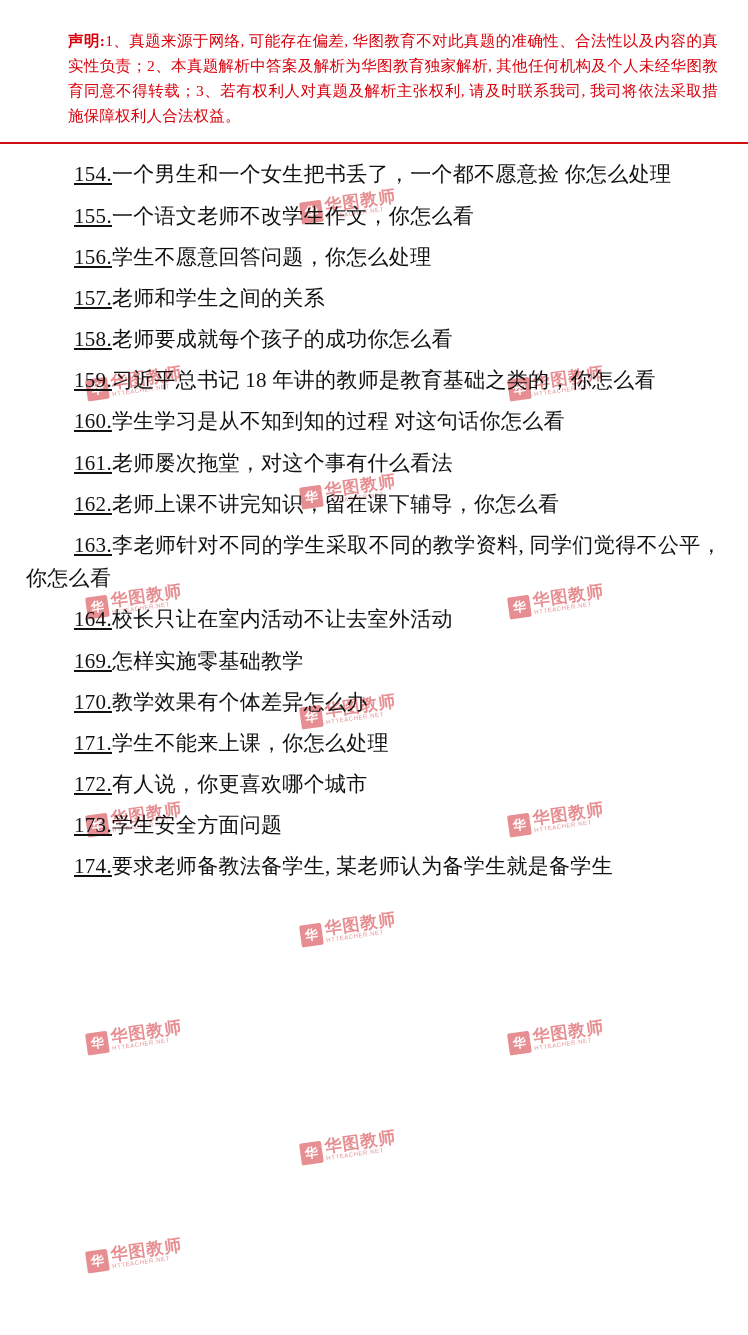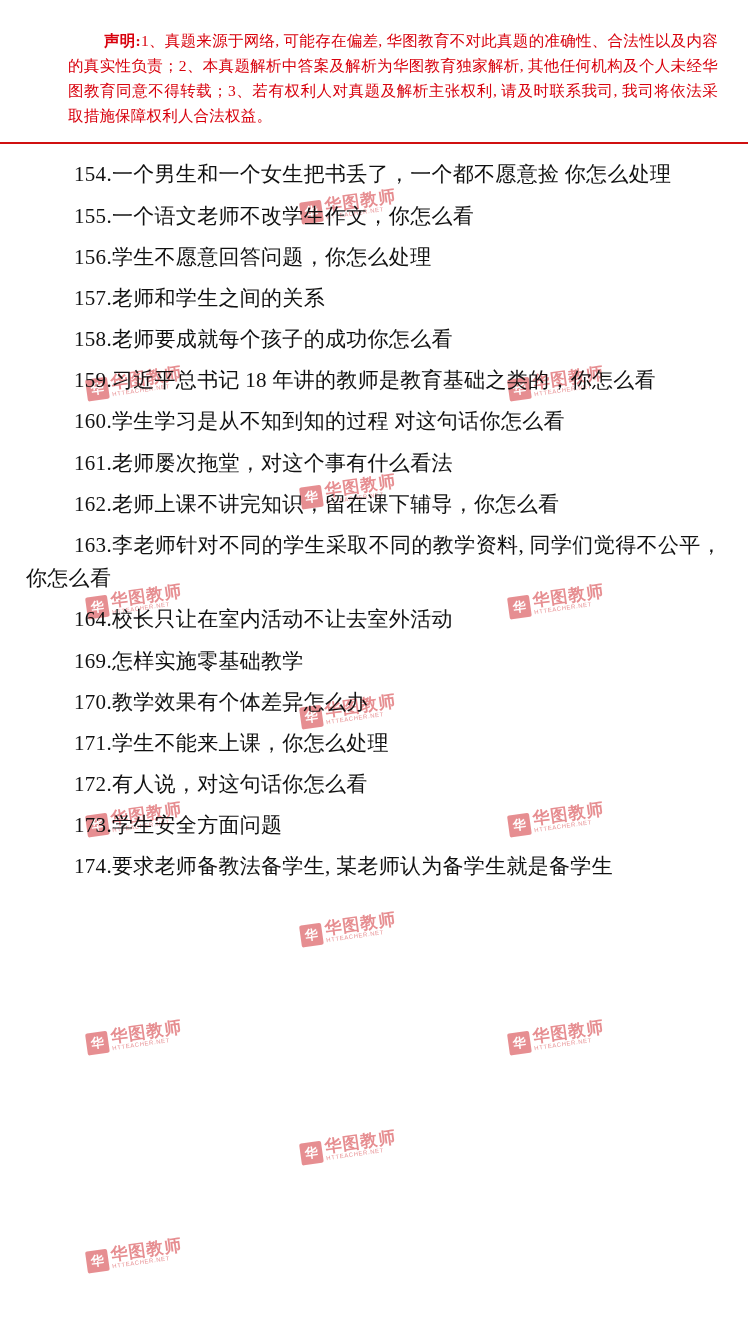--- a/index.html
+++ b/index.html
@@ -30,21 +30,20 @@
     border-bottom: 2px solid #d01010;
     color: #d8000c;
     font-size: 15.5px;
     line-height: 1.62;
     text-align: justify;
     font-family: "Liberation Serif", "DejaVu Serif", serif;
     letter-spacing: 0.2px;
   }
   .disclaimer .lead {
     font-weight: bold;
-    margin-left: 36px;
   }
 
   
   .qlist {
     position: relative;
     padding: 14px 26px 0 26px;
     z-index: 2;
   }
   .qitem {
     color: #111111;
@@ -52,20 +51,21 @@
     line-height: 1.58;
     margin: 0 0 8px 0;
     text-indent: 48px;
     font-family: "Liberation Serif", "DejaVu Serif", serif;
     font-weight: 500;
     letter-spacing: 0.3px;
     text-align: justify;
   }
   .qitem .num {
     font-family: "Liberation Serif", "DejaVu Serif", serif;
+    text-decoration: underline;
   }
 
   
   .wm-layer {
     position: absolute;
     inset: 0;
     pointer-events: none;
     z-index: 1;
   }
   .wm {
@@ -230,18 +230,18 @@
     <p class="qitem"><span class="num">158.</span><span>老师要成就每个孩子的成功你怎么看</span></p>
     <p class="qitem"><span class="num">159.</span><span>习近平总书记 18 年讲的教师是教育基础之类的，你怎么看</span></p>
     <p class="qitem"><span class="num">160.</span><span>学生学习是从不知到知的过程 对这句话你怎么看</span></p>
     <p class="qitem"><span class="num">161.</span><span>老师屡次拖堂，对这个事有什么看法</span></p>
     <p class="qitem"><span class="num">162.</span><span>老师上课不讲完知识，留在课下辅导，你怎么看</span></p>
     <p class="qitem"><span class="num">163.</span><span>李老师针对不同的学生采取不同的教学资料, 同学们觉得不公平，你怎么看</span></p>
     <p class="qitem"><span class="num">164.</span><span>校长只让在室内活动不让去室外活动</span></p>
     <p class="qitem"><span class="num">169.</span><span>怎样实施零基础教学</span></p>
     <p class="qitem"><span class="num">170.</span><span>教学效果有个体差异怎么办</span></p>
     <p class="qitem"><span class="num">171.</span><span>学生不能来上课，你怎么处理</span></p>
-    <p class="qitem"><span class="num">172.</span><span>有人说，对这句话你怎么看</span></p>
+    <p class="qitem"><span class="num">172.</span><span>有人说，你更喜欢哪个城市</span></p>
     <p class="qitem"><span class="num">173.</span><span>学生安全方面问题</span></p>
     <p class="qitem"><span class="num">174.</span><span>要求老师备教法备学生, 某老师认为备学生就是备学生</span></p>
   </div>
 
 </div>
 
 </body></html>

